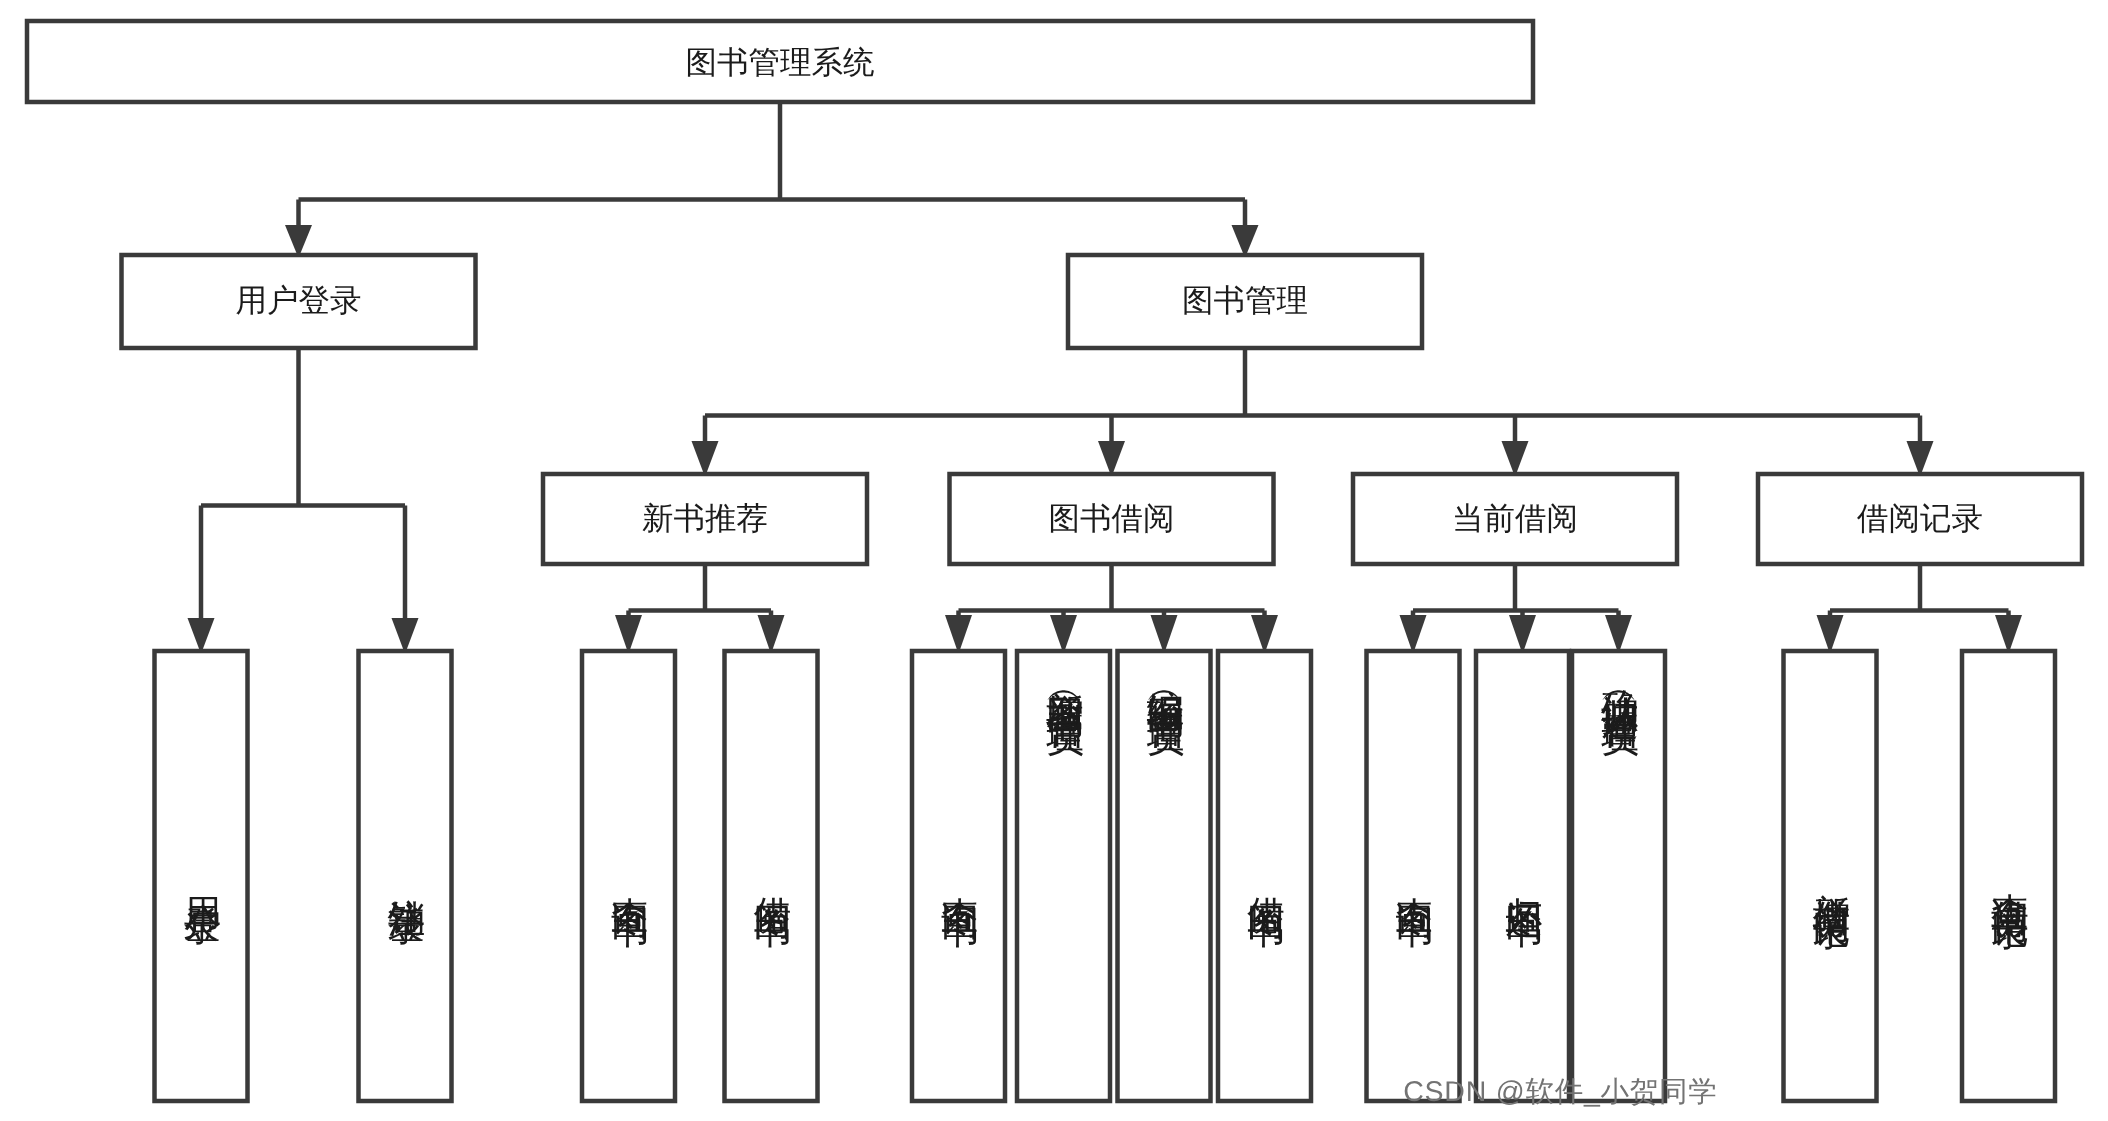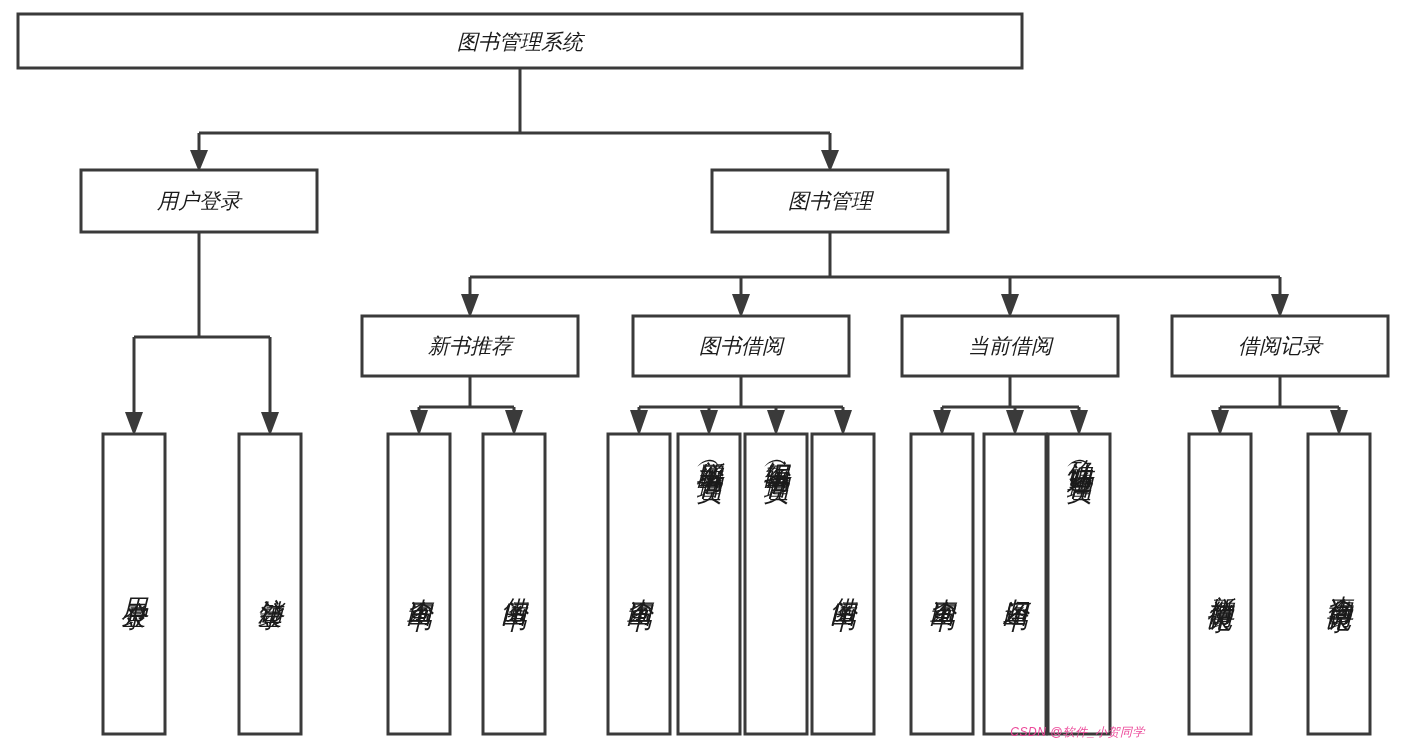--- a/index.html
+++ b/index.html
@@ -11,21 +11,20 @@
     width: 1405px;
     height: 747px;
     font-family: "Liberation Sans", "DejaVu Sans", sans-serif;
     overflow: hidden;
   }
   #diagram-root {
     position: relative;
     width: 1153px;
     height: 747px;
     background: #ffffff;
-    font-style: italic;
   }
   svg.tree-canvas {
     position: absolute;
     left: 0;
     top: 0;
     width: 1405px;
     height: 747px;
   }
   .node-box {
     fill: #ffffff;
@@ -64,22 +63,22 @@
     line-height: 1.08;
     letter-spacing: 3px;
     color: #1b1b1b;
     white-space: nowrap;
   }
   .watermark {
     position: absolute;
     right: 8px;
     bottom: 6px;
     font-family: "Liberation Sans", "DejaVu Sans", sans-serif;
-    font-size: 12px;
-    color: #ec4899;
+    font-size: 19px;
+    color: #737373;
     white-space: nowrap;
     letter-spacing: 0.5px;
   }
 </style>
 </head>
 <body>
 
 <div id="diagram-root">
 
   <svg class="tree-canvas" viewBox="0 0 1405 747" xmlns="http://www.w3.org/2000/svg">

